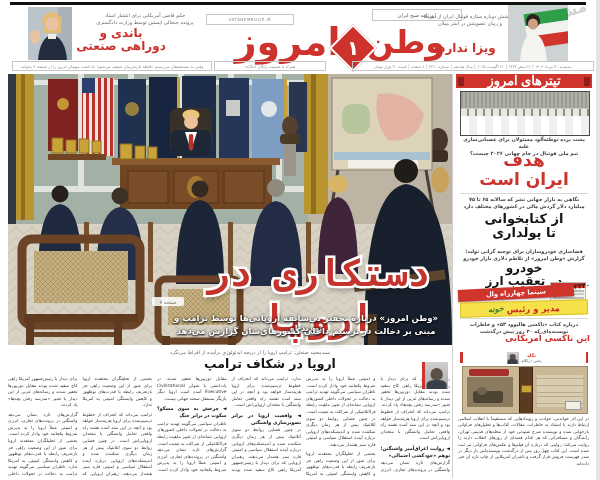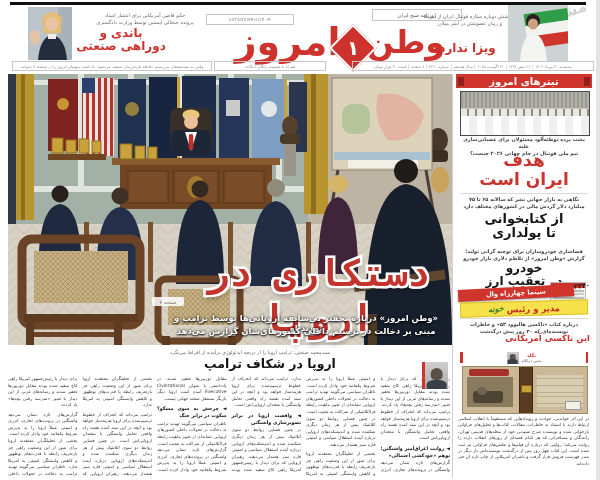--- a/index.html
+++ b/index.html
@@ -262,21 +262,21 @@
       <p>ناظران سیاسی می‌گویند تهدید ترامپ به دخالت در تحولات داخلی کشورهای اروپایی نشانه‌ای از تغییر ماهیت رابطه فراآتلانتیکی از شراکت به تبعیت است. گزارش‌های تازه نشان می‌دهد واشنگتن در پرونده‌های تجاری، انرژی و امنیتی عملاً اروپا را به پذیرش شروط یکجانبه خود وادار کرده است. بخشی از تحلیلگران معتقدند اروپا برای عبور از این وضعیت راهی جز بازتعریف رابطه با قدرت‌های نوظهور و کاهش وابستگی امنیتی به آمریکا ندارد.</p>
       <p>ترامپ می‌داند که انحراف از خطوط ترسیم‌شده برای اروپا هزینه‌ساز خواهد بود و آنچه در این سند آمده نقشه راه واقعی تعامل واشنگتن با متحدان اروپایی‌اش است. در چنین فضایی روابط دو سوی آتلانتیک بیش از هر زمان دیگری شکننده شده و اندیشکده‌های اروپایی درباره آینده استقلال سیاسی و امنیتی قاره سبز هشدار می‌دهند. رهبران اروپایی که برای دیدار با رئیس‌جمهور آمریکا راهی کاخ سفید شده بودند مقابل دوربین‌ها تحقیر شدند و رسانه‌های غربی از این دیدار با تعبیر «مدرسه رفتن بچه‌ها» یاد کردند.</p>
       <p>گزارش‌های تازه نشان می‌دهد واشنگتن در پرونده‌های تجاری، انرژی و امنیتی عملاً اروپا را به پذیرش شروط یکجانبه خود وادار کرده است. بخشی از تحلیلگران معتقدند اروپا برای عبور از این وضعیت راهی جز بازتعریف رابطه با قدرت‌های نوظهور و کاهش وابستگی امنیتی به آمریکا ندارد. ناظران سیاسی می‌گویند تهدید ترامپ به دخالت در تحولات داخلی کشورهای اروپایی نشانه‌ای از تغییر ماهیت رابطه فراآتلانتیکی از شراکت به تبعیت است.</p>
     </div>
 
   <div class="a vhair" style="left:452px;top:74px;height:404px;"></div>
 
   <div class="a fa" style="left:456px;top:74px;width:136px;height:14px;background:#cf342d;display:flex;align-items:center;justify-content:center;">
     <span style="position:absolute;right:2px;top:2.5px;width:6px;height:9px;background:#8f1f1c;"></span>
     <span style="position:absolute;left:2px;top:2.5px;width:6px;height:9px;background:#8f1f1c;"></span>
-    <span style="color:#fff;font-size:10px;font-weight:bold;">تیترهای امروز</span>
+    <span style="color:#fff;font-size:13px;font-weight:bold;font-family:Liberation Serif, serif;">تیترهای امروز</span>
   </div>
 
   <div class="a" style="left:460px;top:91px;width:128px;height:43px;border:1px solid #4a4a4a;overflow:hidden;">
     <div style="height:16px;background:repeating-linear-gradient(90deg,#9b9b93 0 2px,#b0b0a8 2px 4px);"></div>
     <div style="height:7px;background:#e8e8e2;border-top:1px solid #c9c9c1;background-image:repeating-linear-gradient(90deg,transparent 0 6px,#8e8e86 6px 8px);"></div>
     <div style="height:19px;background:linear-gradient(90deg,#3e8c44,#4aa050 60%,#3e8c44);background-image:repeating-linear-gradient(90deg,rgba(255,255,255,.10) 0 8px,rgba(0,0,0,.06) 8px 16px);"></div>
   </div>
 
   <div class="a fa kickd" style="left:458px;top:136px;width:132px;">
     <span>پشت پرده توطئه‌آلود مسئولان برای عصبانی‌سازی علیه</span><br>

